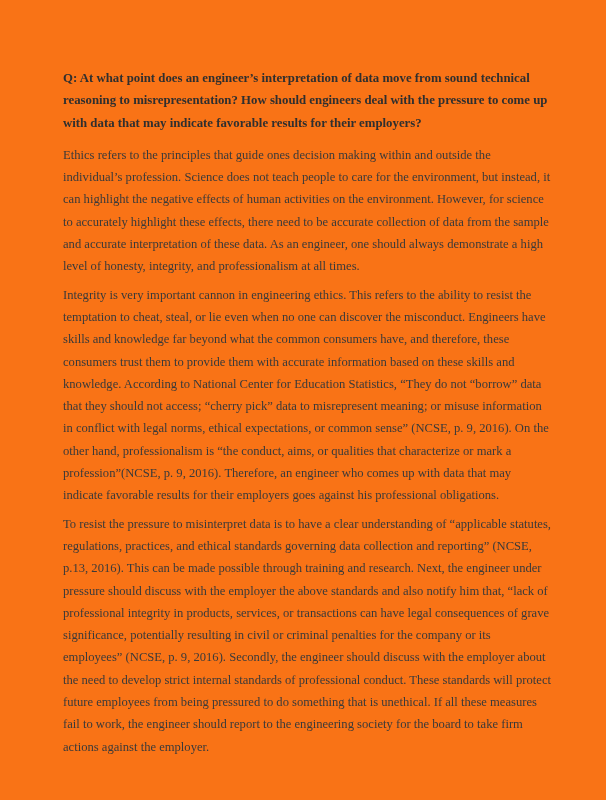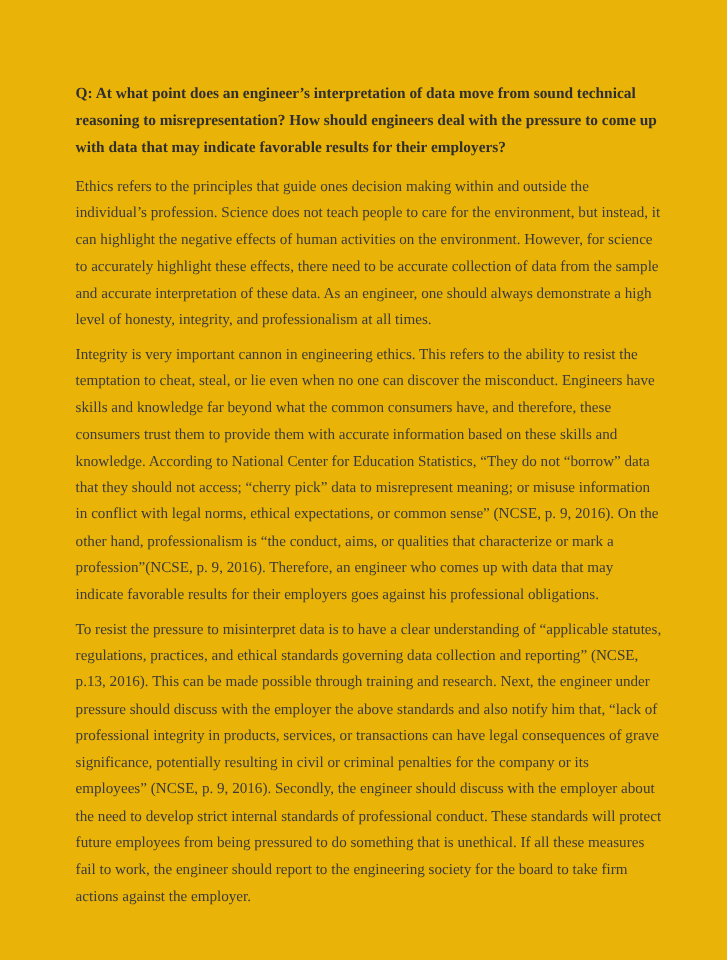--- a/index.html
+++ b/index.html
@@ -10,21 +10,21 @@
   body {
     width: 606px;
     height: 800px;
     overflow: hidden;
     font-family: "Liberation Serif", "DejaVu Serif", serif;
   }
   .page {
     box-sizing: border-box;
     width: 606px;
     height: 800px;
-    background: #eab308;
+    background: #f97316;
     padding: 67px 55px 40px 63px;
   }
   .doc-text {
     width: 488px;
     color: #3a3a3a;
     font-size: 12.6px;
     line-height: 22.3px;
     text-align: left;
   }
   .question-heading {

